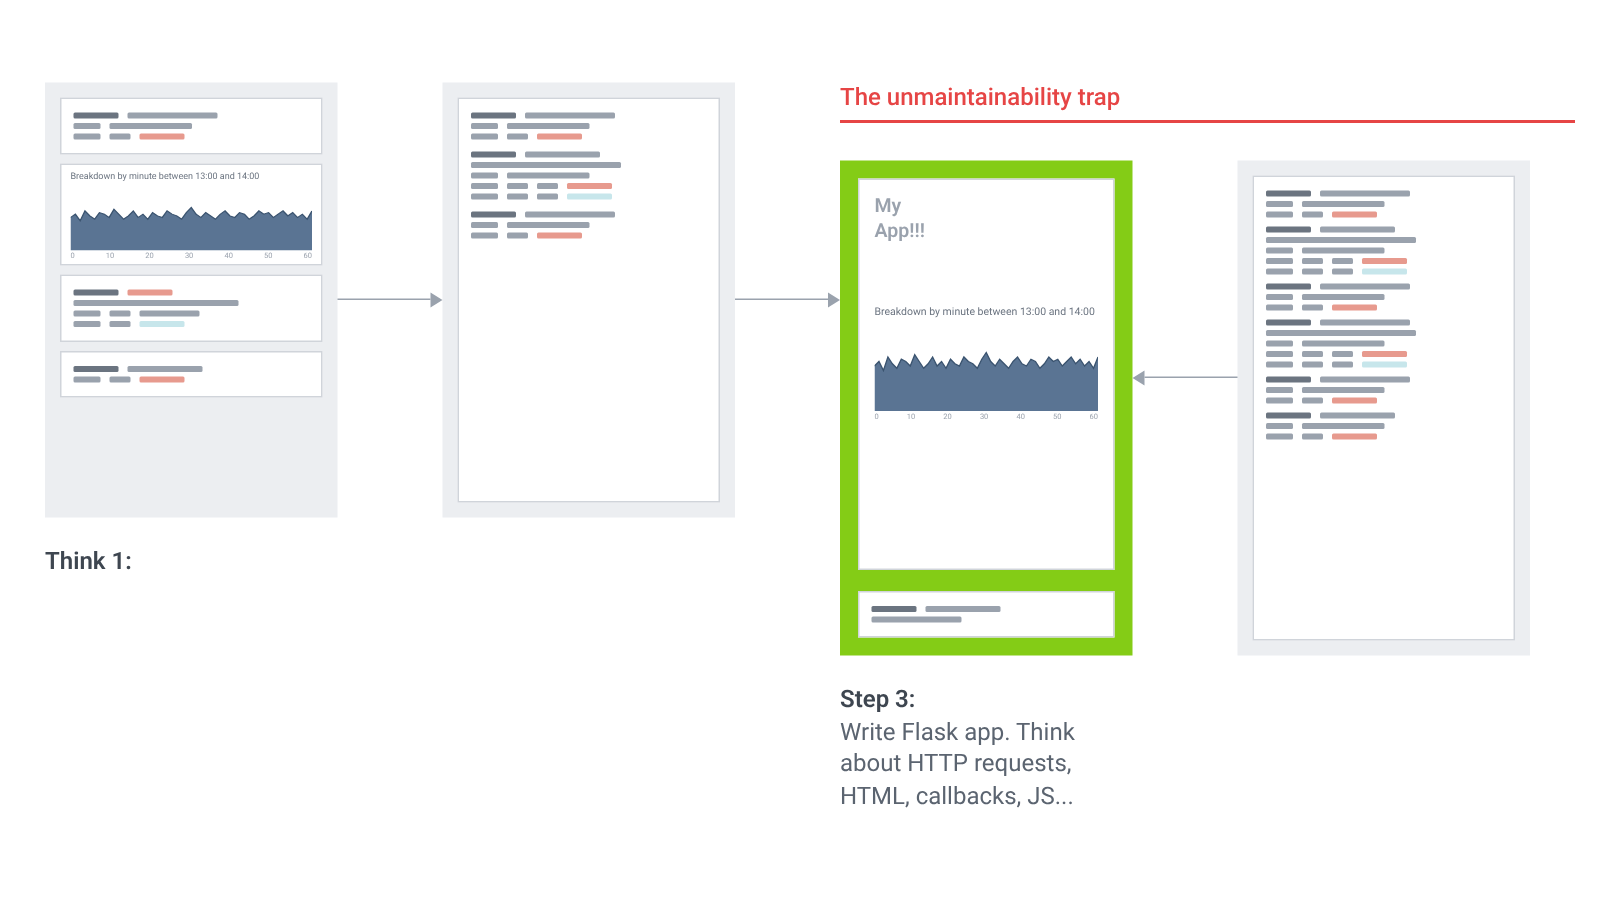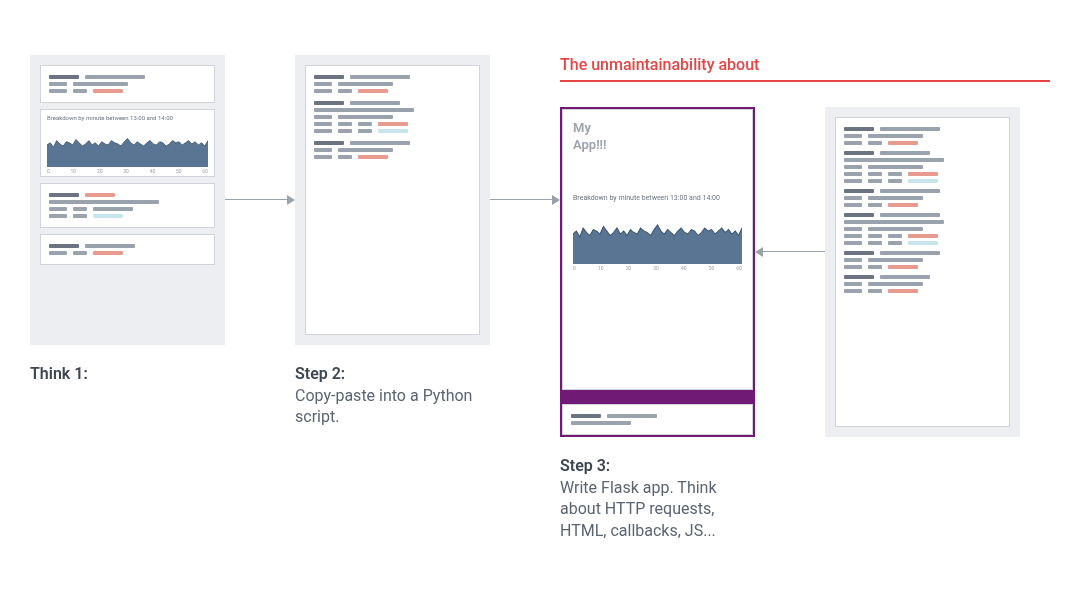--- a/index.html
+++ b/index.html
@@ -114,21 +114,21 @@
     left: 560px;
     right: 30px;
     color: #e64545;
     font-size: 16px;
     font-weight: 500;
     border-bottom: 2px solid #e64545;
     padding-bottom: 6px;
   }
   .trap-cols { margin-top: 52px; }
 
-  .panel.app { background: #701a75; padding: 2px; }
+  .panel.app { background: #84cc16; padding: 12px; }
   .app-inner {
     background: #fff;
     border: 1px solid #d0d4da;
     flex: 1;
     padding: 10px;
     display: flex;
     flex-direction: column;
   }
   .app-title {
     color: #9aa2ad;
@@ -149,21 +149,21 @@
   }
 
   
   .panel.big { height: 330px; }
   .panel.big .app-chart .chart-area { height: 60px; }
 
 </style>
 </head>
 <body>
 
-<div class="trap-header">The unmaintainability about</div>
+<div class="trap-header">The unmaintainability trap</div>
 
 <div class="stage">
 
   <div class="col">
     <div class="panel">
       <div class="cell">
         <div class="row">
             <span class="line dg" style="width:30px"></span>
             <span class="line g" style="width:60px"></span>
           </div>
@@ -282,24 +282,20 @@
             <span class="line g" style="width:18px"></span>
             <span class="line g" style="width:55px"></span>
           </div>
         <div class="row">
             <span class="line g" style="width:18px"></span>
             <span class="line g" style="width:14px"></span>
             <span class="line or" style="width:30px"></span>
           </div>
       </div>
     </div>
-    <div class="caption">
-      <span class="step-label">Step 2:</span><br>
-      <span>Copy-paste into a Python script.</span>
-    </div>
   </div>
 
   <div class="arrow-wrap">
       <div class="arrow"></div>
     </div>
 
   <div class="col trap-cols">
     <div class="panel app big">
       <div class="app-inner">
         <div class="app-title">

